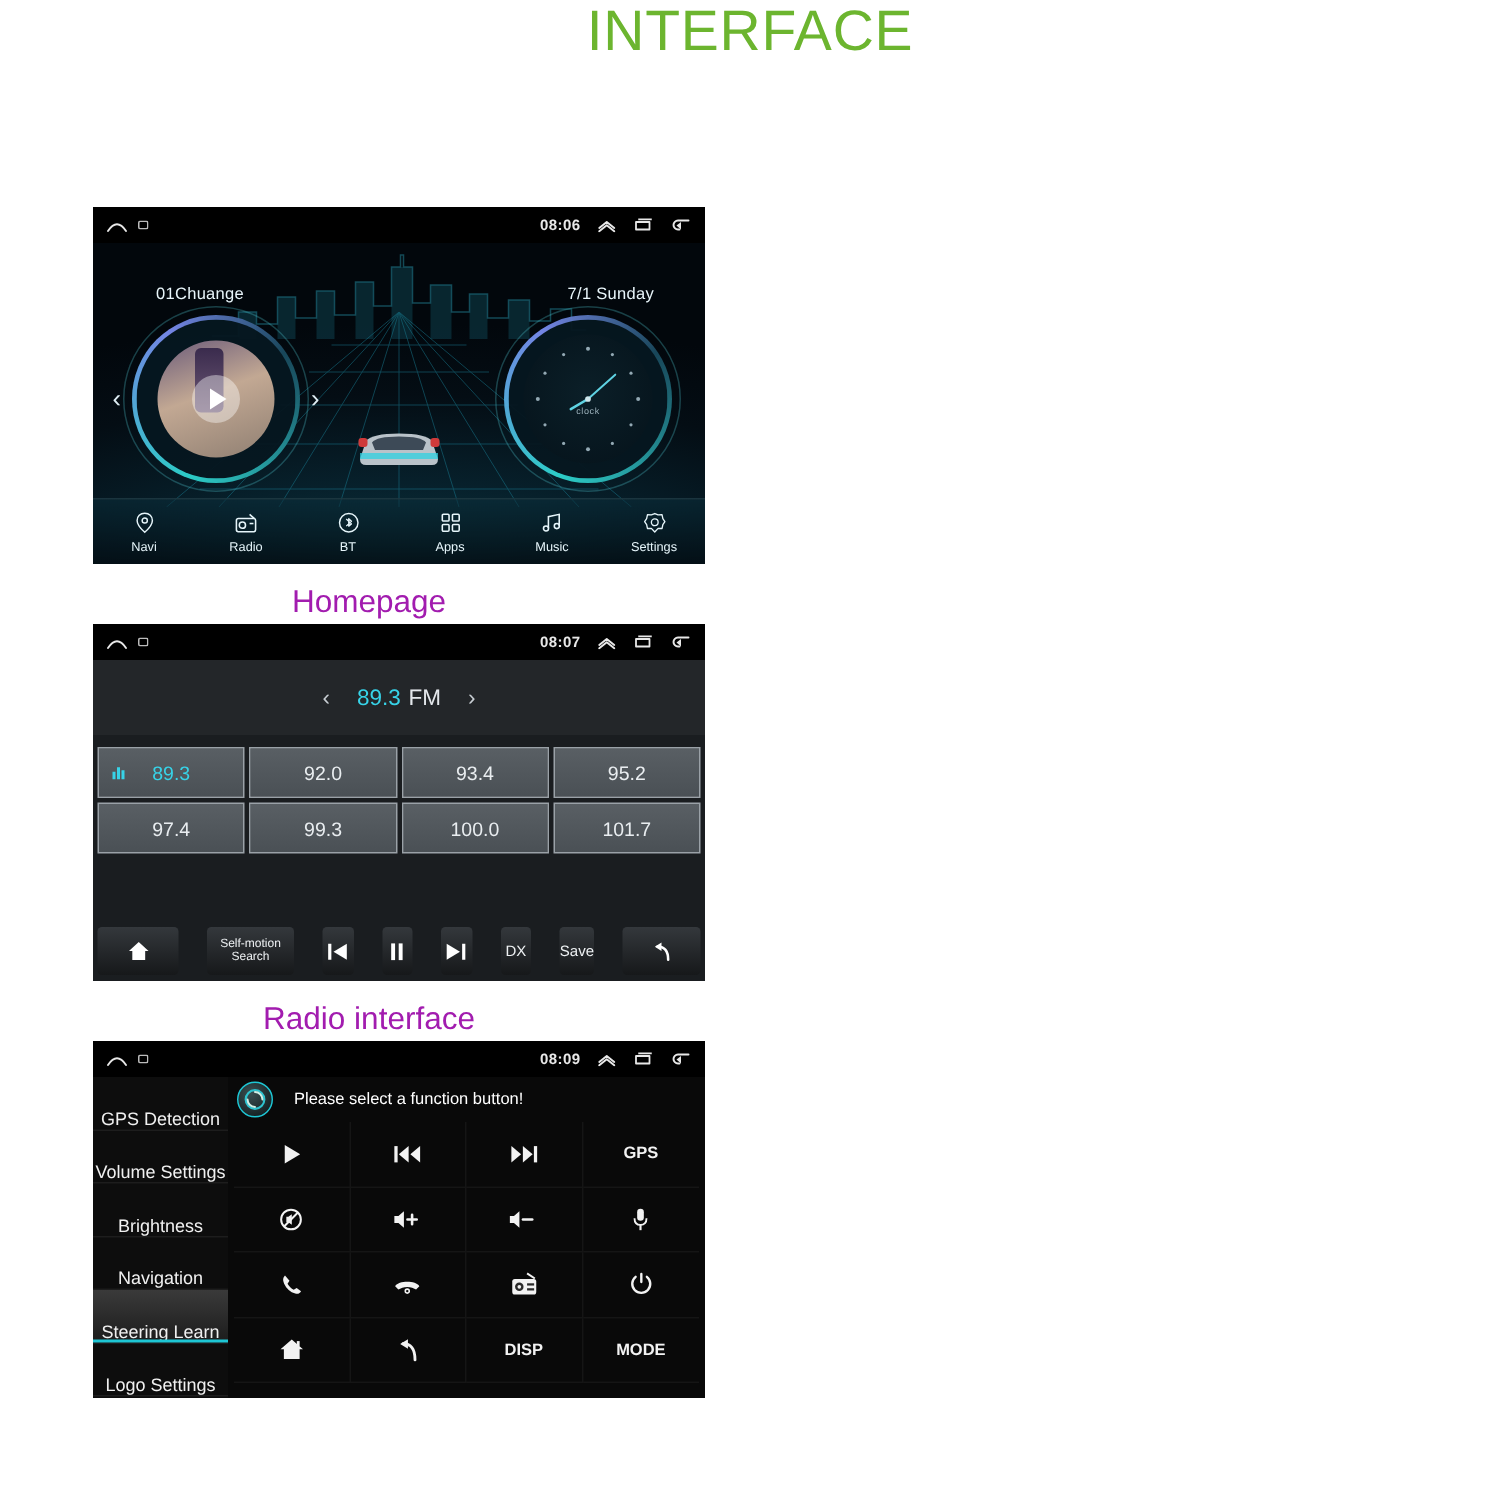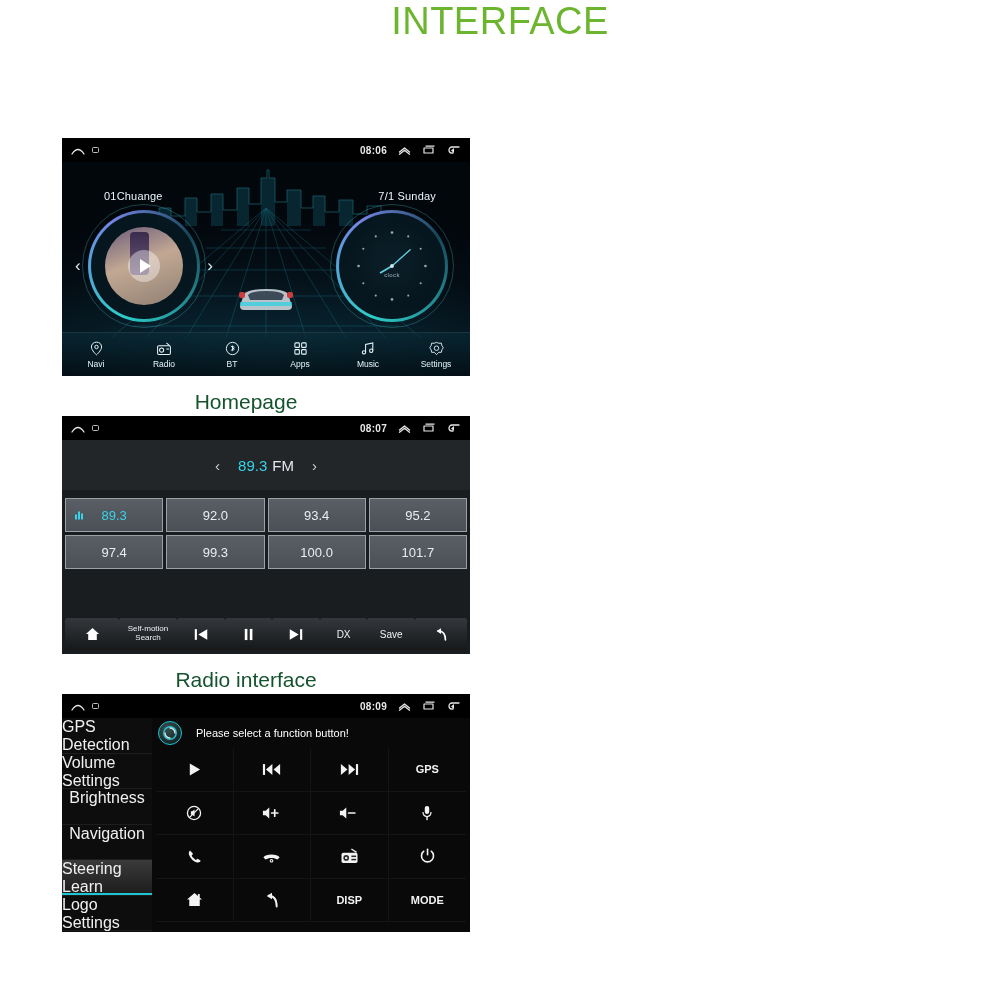--- a/index.html
+++ b/index.html
@@ -43,21 +43,21 @@
     width: 100%; height: 100%;
     background: #05070a;
     overflow: hidden;
   }
   .caption {
     position: absolute;
     top: 252px;
     width: 100%;
     text-align: center;
     font-size: 21px;
-    color: #14532d;
+    color: #a21caf;
     font-weight: 400;
   }
   .cell.left  .caption { left: -20px; }
 
   
   .statusbar {
     position: absolute; top: 0; left: 0; right: 0;
     height: 24px;
     background: #000;
     display: flex; align-items: center;
@@ -187,38 +187,38 @@
     color: #e9edf0; font-size: 13px; position: relative;
   }
   .preset.active { color: #37d3e8; }
   .preset .bars {
     position: absolute; left: 9px; top: 50%; transform: translateY(-50%);
     display: flex; align-items: flex-end; gap: 1px; height: 9px;
   }
   .preset .bars i { width: 2px; background: #37d3e8; display: block; }
   .radio-toolbar {
     position: absolute; left: 3px; right: 3px; bottom: 4px;
-    height: 32px; display: flex; gap: 0;
+    height: 32px; display: flex; gap: 19px;
   }
   .rtb {
     background: linear-gradient(180deg,#34383c,#16181a);
     border-radius: 3px;
     display: flex; align-items: center; justify-content: center;
     color: #eef1f3; font-size: 10px; text-align: center; line-height: 1.1;
   }
 
   
   .steer-body {
     position: absolute; top: 24px; left: 0; right: 0; bottom: 0;
     background: #090909; display: flex;
   }
   .steer-side { width: 90px; background: #0d0d0d; }
   .steer-si {
-    height: 35.5px; display: flex; align-items: flex-start; justify-content: center;
-    color: #f0f0f0; font-size: 16px;
+    height: 35.5px; display: flex; align-items: flex-end; justify-content: center;
+    color: #f0f0f0; font-size: 12px;
     border-bottom: 1px solid #1d1d1d;
     position: relative;
   }
   .steer-si.active {
     background: linear-gradient(180deg,#3a3a3a,#1c1c1c);
   }
   .steer-si.active:after {
     content: ""; position: absolute; left: 0; right: 0; bottom: 0; height: 2px;
     background: #1ec6d4;
   }

